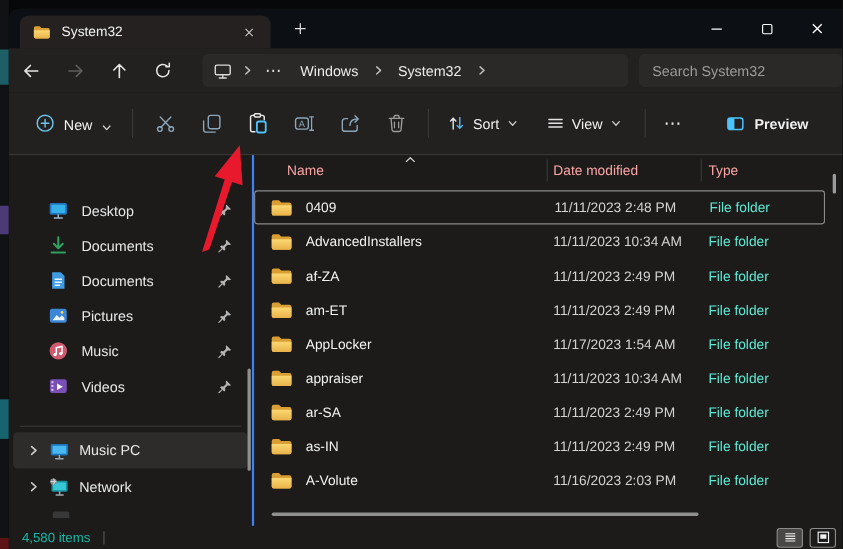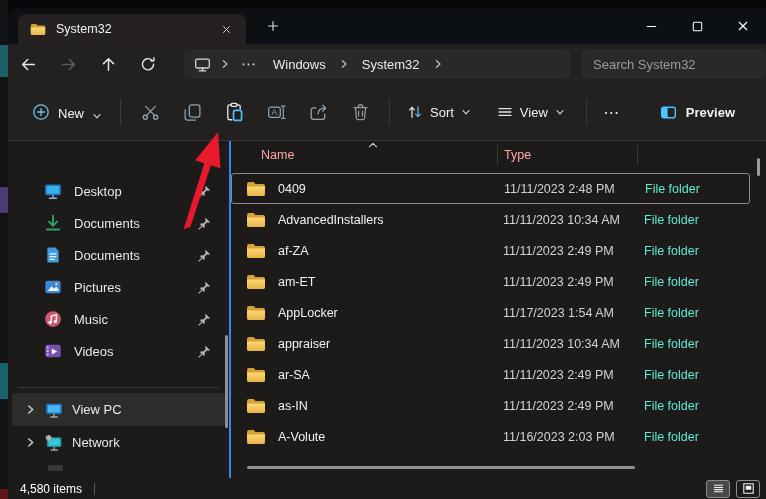--- a/index.html
+++ b/index.html
@@ -94,21 +94,21 @@
   .row.focused { width:calc(100% - 16px); border:1px solid #8a8a8a; border-radius:3px; }
   .c-name { width:266px; flex:none; display:flex; align-items:center; padding-left:15px; gap:12px; color:#f2f2f2; }
   .row.focused .c-name { padding-left:14px; }
   .c-date { width:140px; flex:none; padding-left:6px; color:#d2d2d2; white-space:nowrap; }
   .c-type { padding-left:7px; color:#5eead4; white-space:nowrap; }
   .v-scroll { position:absolute; right:6px; top:17px; width:3px; height:18px; background:#9c9c9c; border-radius:2px; }
   .h-scroll { position:absolute; left:16px; bottom:9px; width:388px; height:3px; background:#909090; border-radius:2px; }
 
   
   .statusbar { height:21px; flex:none; display:flex; align-items:center; padding:0 6px 0 12px;
-               font-size:12px; color:#ffffff; background:#1c1b1a; }
+               font-size:12px; color:#14b8a6; background:#1c1b1a; }
   .status-div { width:1px; height:12px; background:#5a5a5a; margin-left:12px; }
   .status-views { margin-left:auto; display:flex; gap:6px; align-items:center; }
   .view-toggle { width:24px; height:18px; display:flex; align-items:center; justify-content:center;
                  border-radius:3px; color:#f0f0f0; }
   .view-toggle.active { background:#4a4846; border:1px solid #8c8c8c; }
   .view-toggle.inactive { border:1px solid #8c8c8c; background:transparent; }
 
   .arrow-overlay { position:absolute; left:0; top:0; width:766px; height:499px; pointer-events:none; }
   svg { display:block; }
 </style>
@@ -509,21 +509,21 @@
 
       <div class="tree-item selected">
         <span class="tree-chev">
             <svg width="11" height="11">
               <use href="#i-chev-r"></use>
             </svg>
           </span>
         <svg width="18" height="18">
             <use href="#i-thispc"></use>
           </svg>
-        <span>View PC</span>
+        <span>Music PC</span>
       </div>
       <div class="tree-item">
         <span class="tree-chev">
             <svg width="11" height="11">
               <use href="#i-chev-r"></use>
             </svg>
           </span>
         <svg width="18" height="18">
             <use href="#i-network"></use>
           </svg>
@@ -537,20 +537,21 @@
     </div>
 
     <div class="filearea">
       <div class="list-header">
         <span class="sort-caret">
             <svg width="12" height="8">
               <use href="#i-caret-up"></use>
             </svg>
           </span>
         <div class="lh-name">Name</div>
+        <div class="lh-date">Date modified</div>
         <div class="lh-type">Type</div>
         <div class="lh-div d1"></div>
         <div class="lh-div d2"></div>
       </div>
 
       <div class="rows">
         <div class="row focused">
           <div class="c-name">
               <svg width="20" height="16">
                 <use href="#i-folder"></use>

